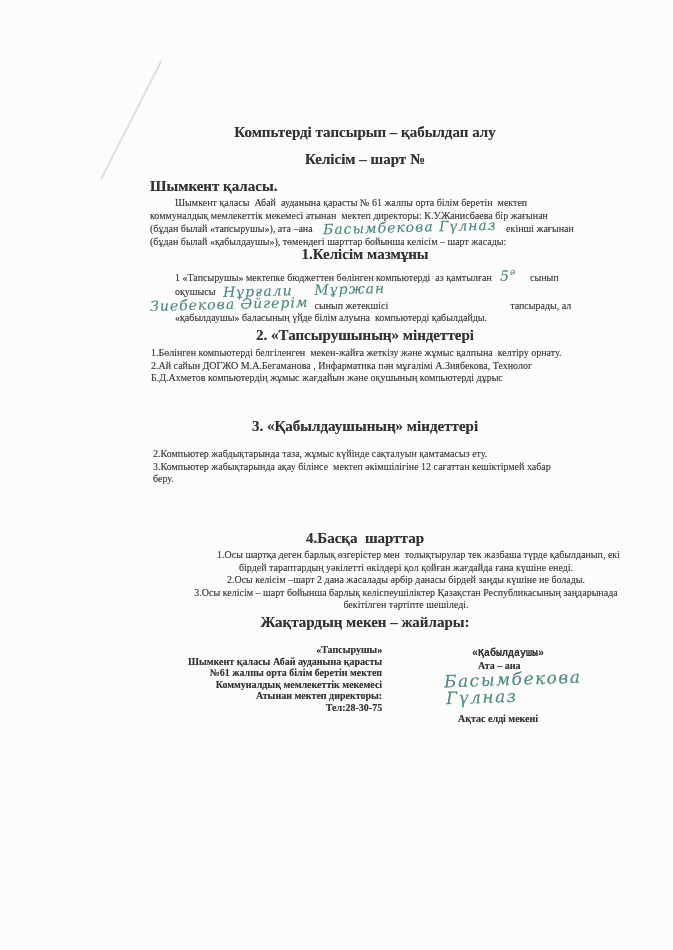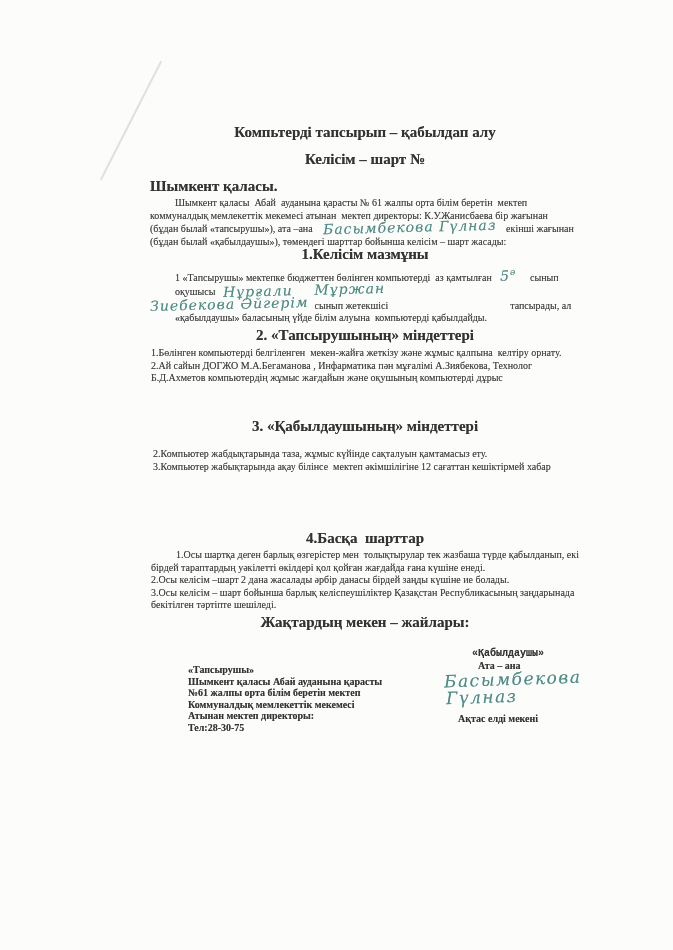--- a/index.html
+++ b/index.html
@@ -95,34 +95,35 @@
   <div class="abs" style="left:151px; top:347px; width:500px;">
     <div class="line">1.Бөлінген компьютерді белгіленген  мекен-жайға жеткізу және жұмыс қалпына  келтіру орнату.</div>
     <div class="line">2.Ай сайын ДОГЖО М.А.Бегаманова , Инфарматика пән мұғалімі А.Зиябекова, Технолог</div>
     <div class="line">Б.Д.Ахметов компьютердің жұмыс жағдайын және оқушының компьютерді дұрыс</div>
   </div>
 
   <div class="abs heading center" style="left:150px; top:418px; width:430px;">3. «Қабылдаушының» міндеттері</div>
   <div class="abs" style="left:153px; top:448px; width:500px;">
     <div class="line">2.Компьютер жабдықтарында таза, жұмыс күйінде сақталуын қамтамасыз ету.</div>
     <div class="line">3.Компьютер жабықтарында ақау білінсе  мектеп әкімшілігіне 12 сағаттан кешіктірмей хабар</div>
+    <div class="line">беру.</div>
   </div>
 
   <div class="abs heading center" style="left:150px; top:530px; width:430px;">4.Басқа  шарттар</div>
-  <div class="abs" style="left:151px; top:549px; width:510px;">
+  <div class="abs" style="left:151px; top:549px; width:510px;text-align:center;">
     <div class="line indent">1.Осы шартқа деген барлық өзгерістер мен  толықтырулар тек жазбаша түрде қабылданып, екі</div>
     <div class="line">бірдей тараптардың уәкілетті өкілдері қол қойған жағдайда ғана күшіне енеді.</div>
     <div class="line">2.Осы келісім –шарт 2 дана жасалады әрбір данасы бірдей заңды күшіне ие болады.</div>
     <div class="line">3.Осы келісім – шарт бойынша барлық келіспеушіліктер Қазақстан Республикасының заңдарынада</div>
     <div class="line">бекітілген тәртіпте шешіледі.</div>
   </div>
 
   <div class="abs heading center" style="left:150px; top:614px; width:430px;">Жақтардың мекен – жайлары:</div>
 
-  <div class="abs" style="left:188px; top:664px;">
+  <div class="abs" style="left:188px; top:644px;text-align:right;">
     <div class="line bold" style="line-height:11.6px;">«Тапсырушы»</div>
     <div class="line bold" style="line-height:11.6px;">Шымкент қаласы Абай ауданына қарасты</div>
     <div class="line bold" style="line-height:11.6px;">№61 жалпы орта білім беретін мектеп</div>
     <div class="line bold" style="line-height:11.6px;">Коммуналдық мемлекеттік мекемесі</div>
     <div class="line bold" style="line-height:11.6px;">Атынан мектеп директоры:</div>
     <div class="line bold" style="line-height:12px;">Тел:28-30-75</div>
   </div>
 
   <div class="abs" style="left:440px; top:648px; width:180px;">
     <div class="line bold" style="padding-left:32px; line-height:11.6px;font-family:Liberation Mono, monospace;">«Қабылдаушы»</div>

